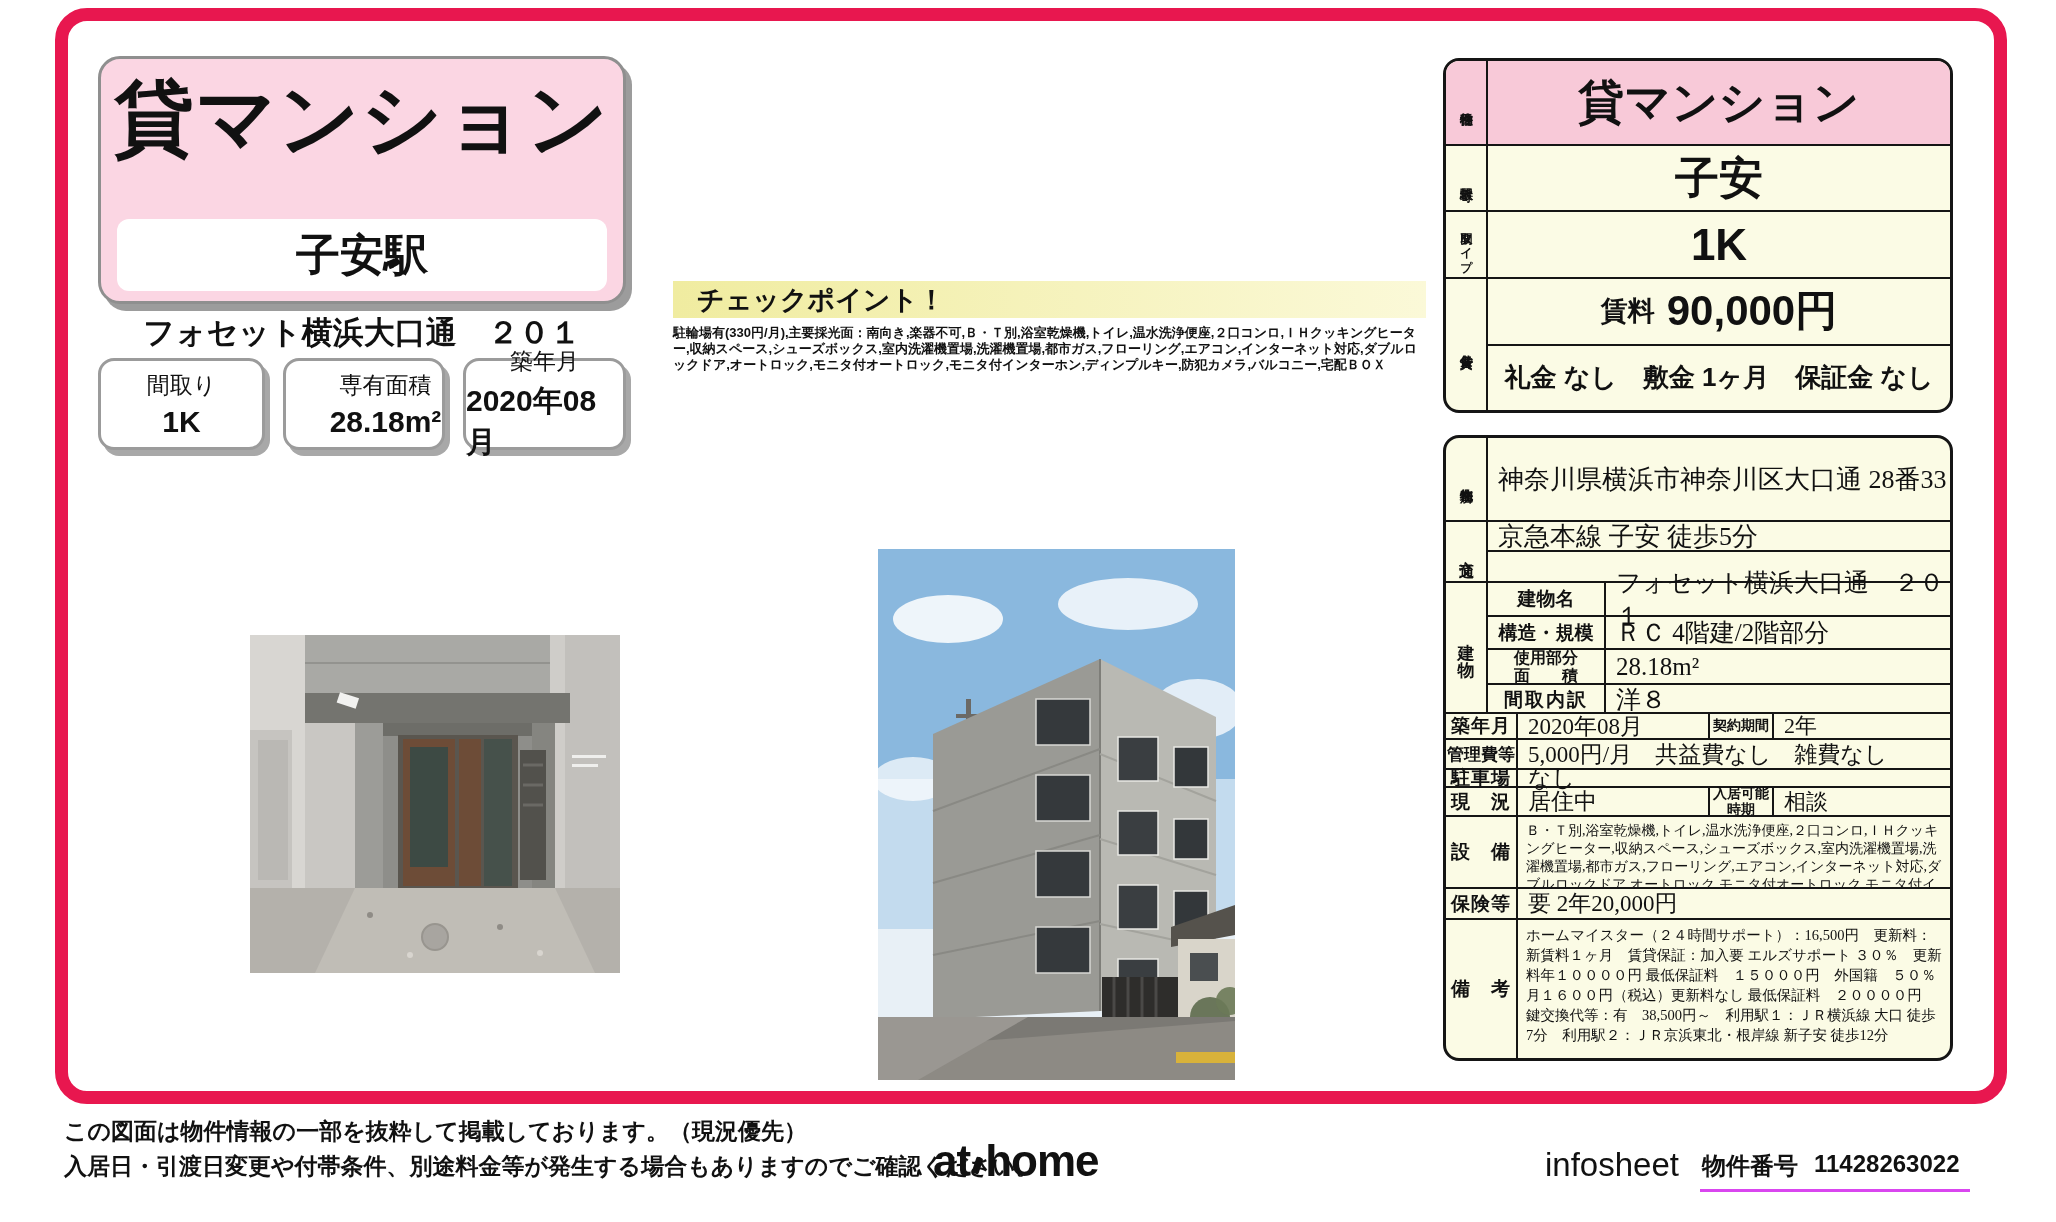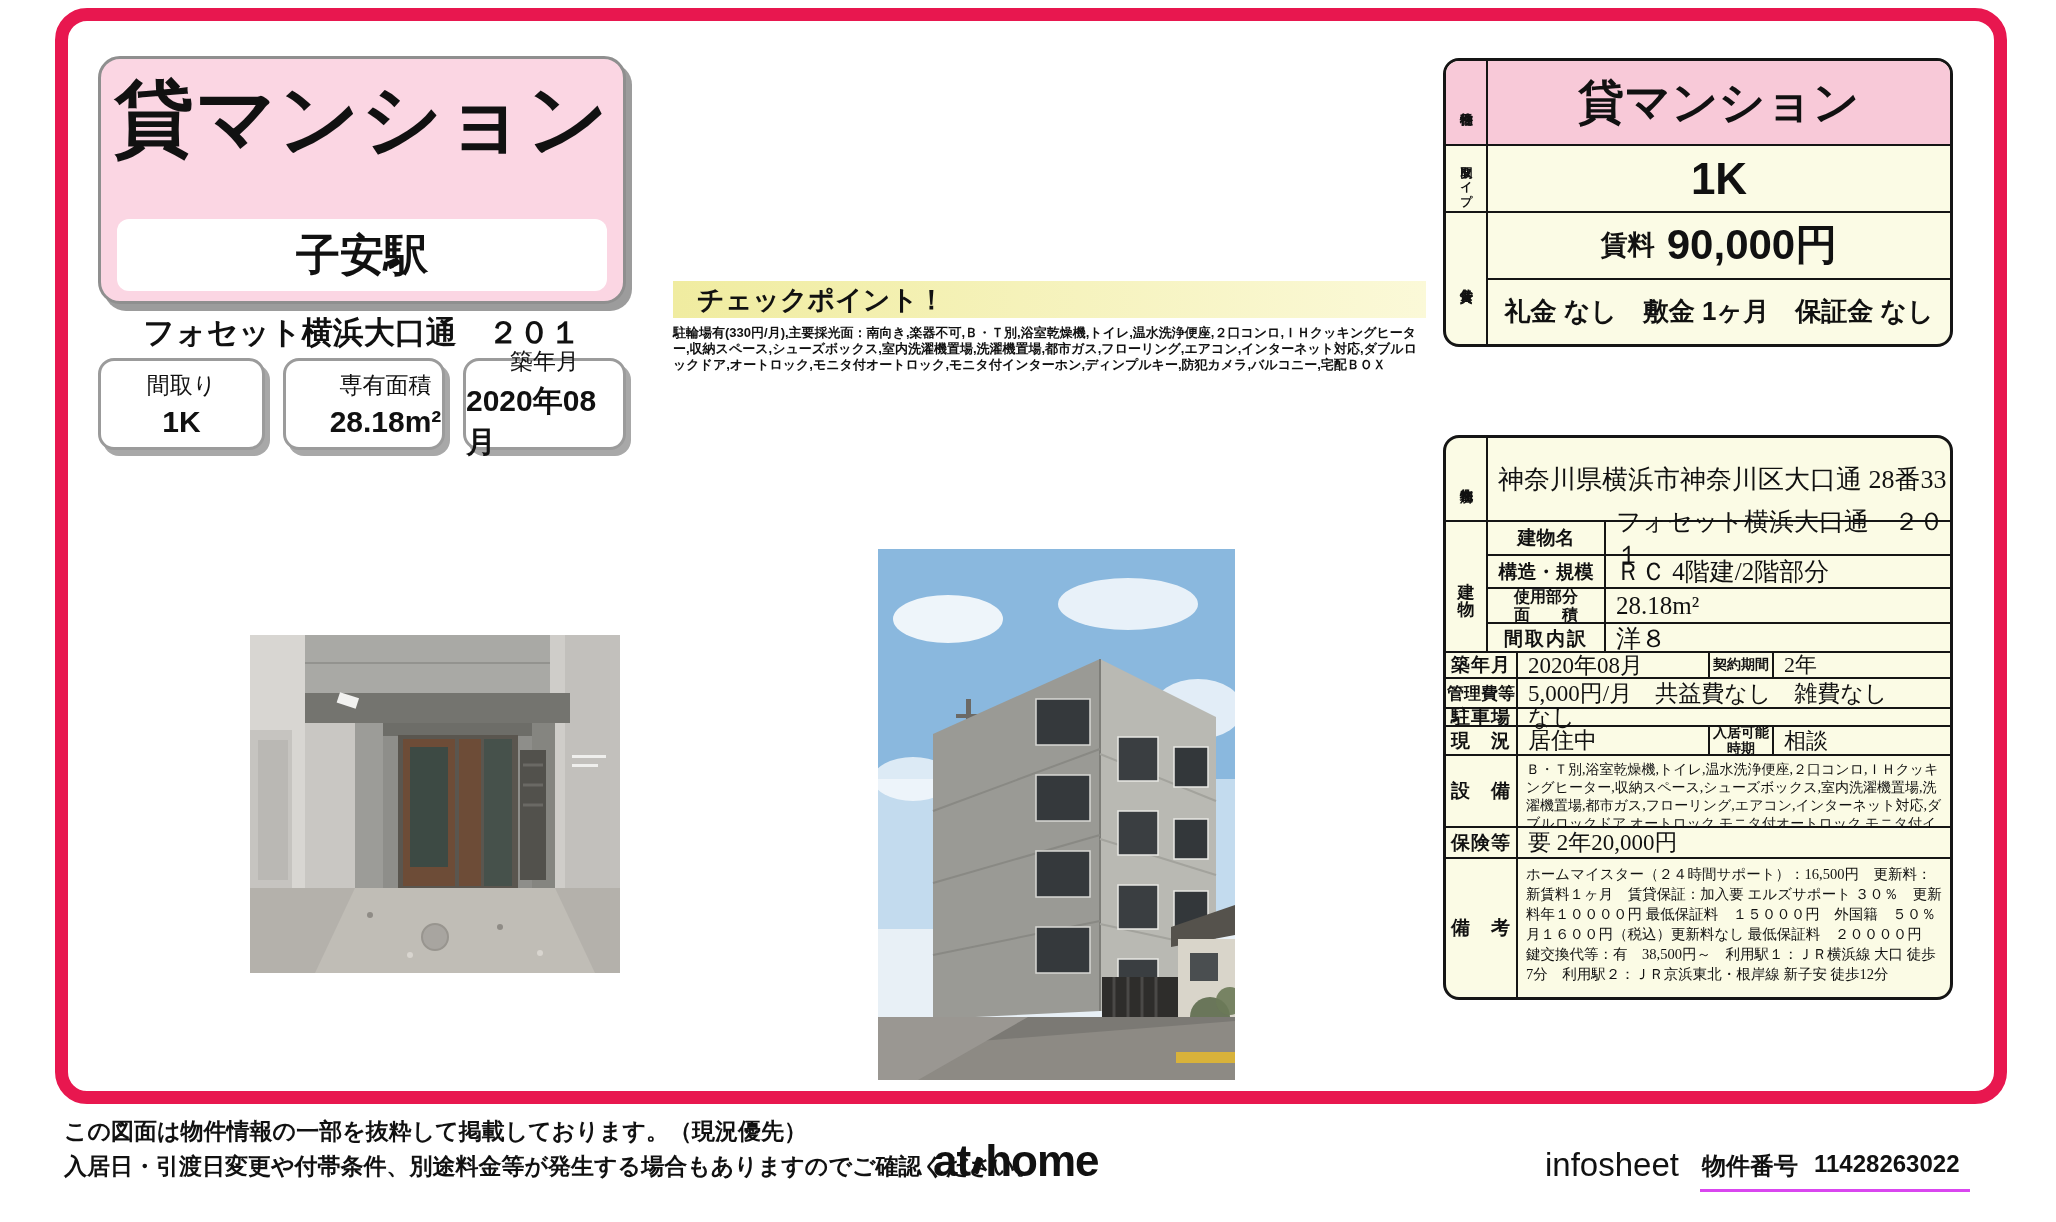--- a/index.html
+++ b/index.html
@@ -174,20 +174,24 @@
     <polygon points="0,500 357,472 357,531 0,531" fill="#8d8a84"></polygon>
     <polygon points="0,468 150,468 40,531 0,531" fill="#9a9792"></polygon>
     <rect x="298" y="503" width="59" height="11" fill="#d8b23a"></rect>
   </svg>
 
   <div class="tbl sum-table">
     <div class="trow pink" style="height:83px">
       <div class="vlabel">物件種目</div>
       <div class="vcell big1">貸マンション</div>
     </div>
+    <div class="trow" style="height:66px">
+      <div class="vlabel">最寄駅</div>
+      <div class="vcell big2">子安</div>
+    </div>
     <div class="trow" style="height:67px">
       <div class="vlabel" style="font-size:12px">間取タイプ</div>
       <div class="vcell big2">1K</div>
     </div>
     <div class="trow" style="height:133px">
       <div class="vlabel">賃貸条件</div>
       <div class="col">
         <div class="rent-row">
           <span class="rent-lbl">賃料</span>
           <span class="rent-val">90,000円</span>
@@ -195,20 +199,27 @@
         <div class="terms-row">礼金 なし　敷金 1ヶ月　保証金 なし</div>
       </div>
     </div>
   </div>
 
   <div class="tbl det-table">
     <div class="trow" style="height:82px">
       <div class="vlabel">物件所在地</div>
       <div class="val serif" style="font-size:26px">神奈川県横浜市神奈川区大口通 28番33</div>
     </div>
+    <div class="trow" style="height:61px">
+      <div class="vlabel" style="letter-spacing:4px;font-size:15px">交通</div>
+      <div class="col">
+        <div class="val serif" style="height:30px;font-size:26px;border-bottom:2px solid #151515">京急本線 子安 徒歩5分</div>
+        <div style="flex:1"></div>
+      </div>
+    </div>
     <div class="trow" style="height:131px">
       <div class="vlabel" style="letter-spacing:18px;font-size:17px">建物</div>
       <div class="col">
         <div class="trow" style="height:32px;border-top:none">
           <div class="sublabel">建物名</div>
           <div class="val serif" style="flex:1;font-size:25px">フォセット横浜大口通　２０１</div>
         </div>
         <div class="trow bt" style="height:33px">
           <div class="sublabel">構造・規模</div>
           <div class="val serif" style="flex:1;font-size:25px">ＲＣ 4階建/2階部分</div>

